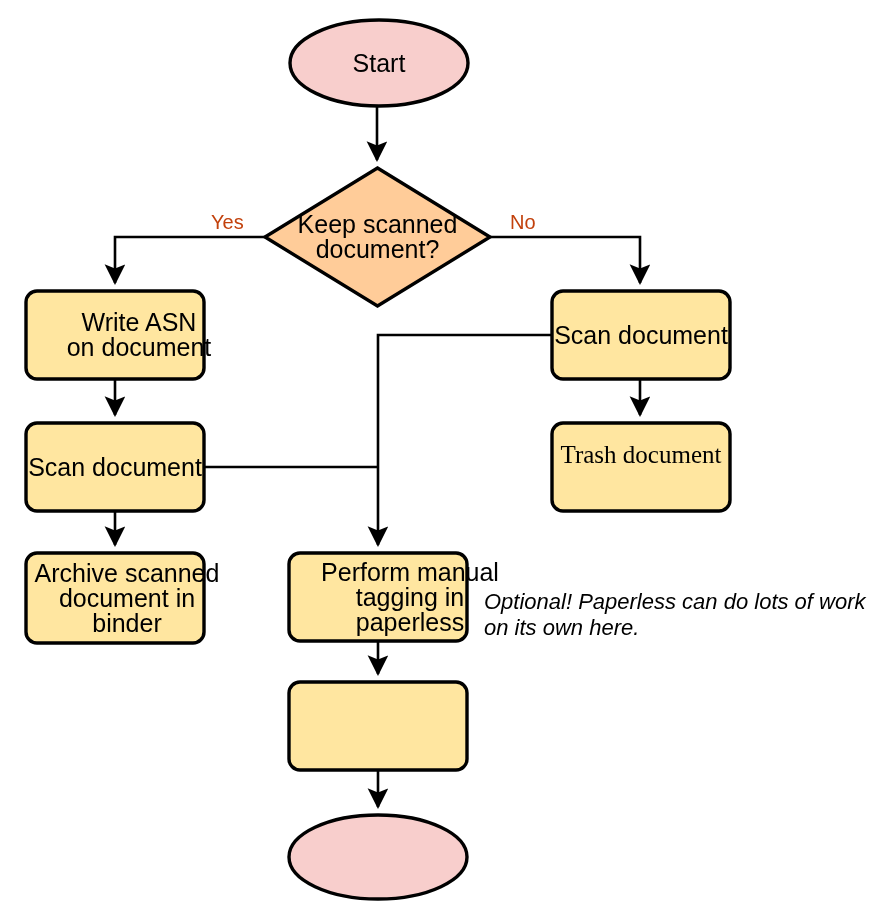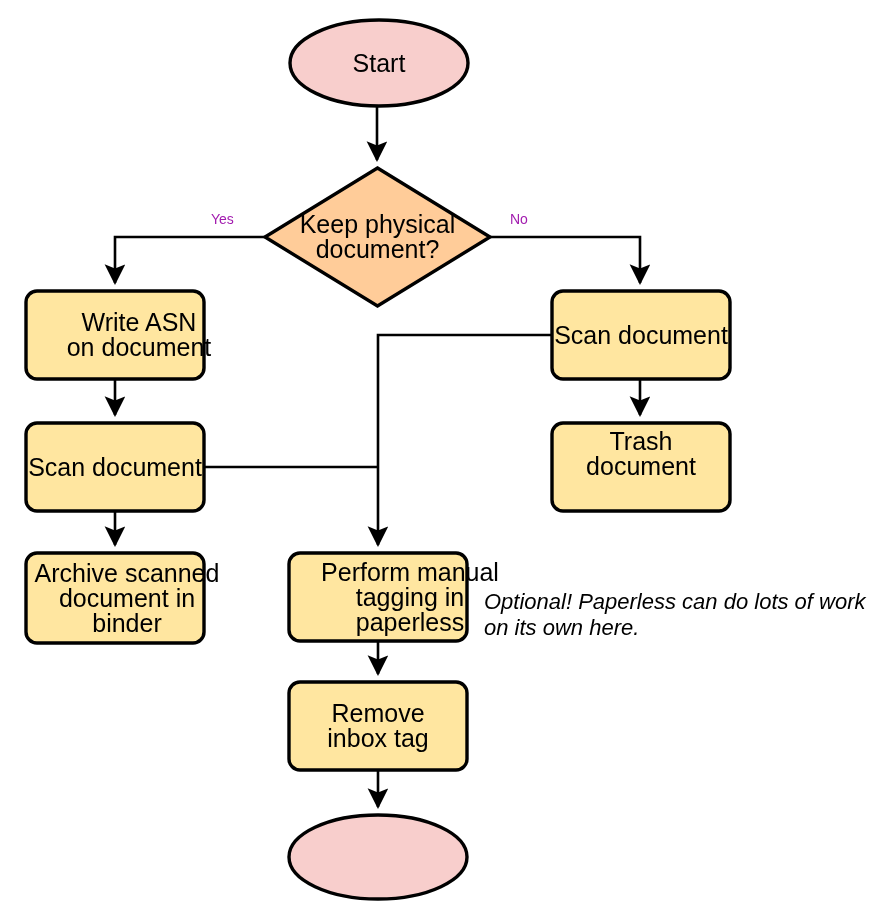--- a/index.html
+++ b/index.html
@@ -36,22 +36,22 @@
     font-family: "Liberation Sans", sans-serif;
     font-size: 25px;
     line-height: 25px;
     color: #000000;
     white-space: pre-line;
     pointer-events: none;
   }
   .edge-label {
     position: absolute;
     font-family: "Liberation Sans", sans-serif;
-    font-size: 14px;
-    color: #a21caf;
+    font-size: 20px;
+    color: #c2410c;
     white-space: nowrap;
   }
   .annotation {
     position: absolute;
     font-family: "Liberation Sans", sans-serif;
     font-style: italic;
     font-size: 22px;
     line-height: 26px;
     color: #000000;
     width: 404px;
@@ -111,42 +111,40 @@
       <rect x="289" y="553" width="178" height="88" rx="11" ry="11" fill="#ffe6a0" stroke="#000000" stroke-width="3.4"></rect>
 
       <rect x="289" y="682" width="178" height="88" rx="11" ry="11" fill="#ffe6a0" stroke="#000000" stroke-width="3.4"></rect>
 
       <ellipse cx="378" cy="857" rx="89" ry="42" fill="#f8cecc" stroke="#000000" stroke-width="3.4"></ellipse>
     </g>
   </svg>
 
   <div class="node-label" style="left:290px; top:20px;  width:178px; height:86px;">Start</div>
 
-  <div class="node-label" style="left:265px; top:168px; width:225px; height:138px;">Keep physical
+  <div class="node-label" style="left:265px; top:168px; width:225px; height:138px;">Keep scanned
 document?</div>
 
   <div class="node-label" style="left:26px;  top:291px; width:178px; height:88px;padding-left:24px;">Write ASN
 on document</div>
 
   <div class="node-label" style="left:26px;  top:423px; width:178px; height:88px;">Scan document</div>
 
   <div class="node-label" style="left:26px;  top:553px; width:202px; height:90px;">Archive scanned
 document in
 binder</div>
 
   <div class="node-label" style="left:552px; top:291px; width:178px; height:88px;">Scan document</div>
 
-  <div class="node-label" style="left:552px; top:423px; width:178px; height:62px;">Trash document</div>
+  <div class="node-label" style="left:552px; top:423px; width:178px; height:62px;font-family:Liberation Serif, serif;">Trash document</div>
 
   <div class="node-label" style="left:289px; top:553px; width:178px; height:88px;padding-left:32px;">Perform manual
 tagging in
 paperless</div>
 
-  <div class="node-label" style="left:289px; top:682px; width:178px; height:88px;">Remove
-inbox tag</div>
 
 
   <div class="edge-label" style="left:211px; top:211px;">Yes</div>
 
   <div class="edge-label" style="left:510px; top:211px;">No</div>
 
   <div class="annotation" style="left:484px; top:589px;">Optional! Paperless can do lots of work on its own here.</div>
 
 </div>
 

